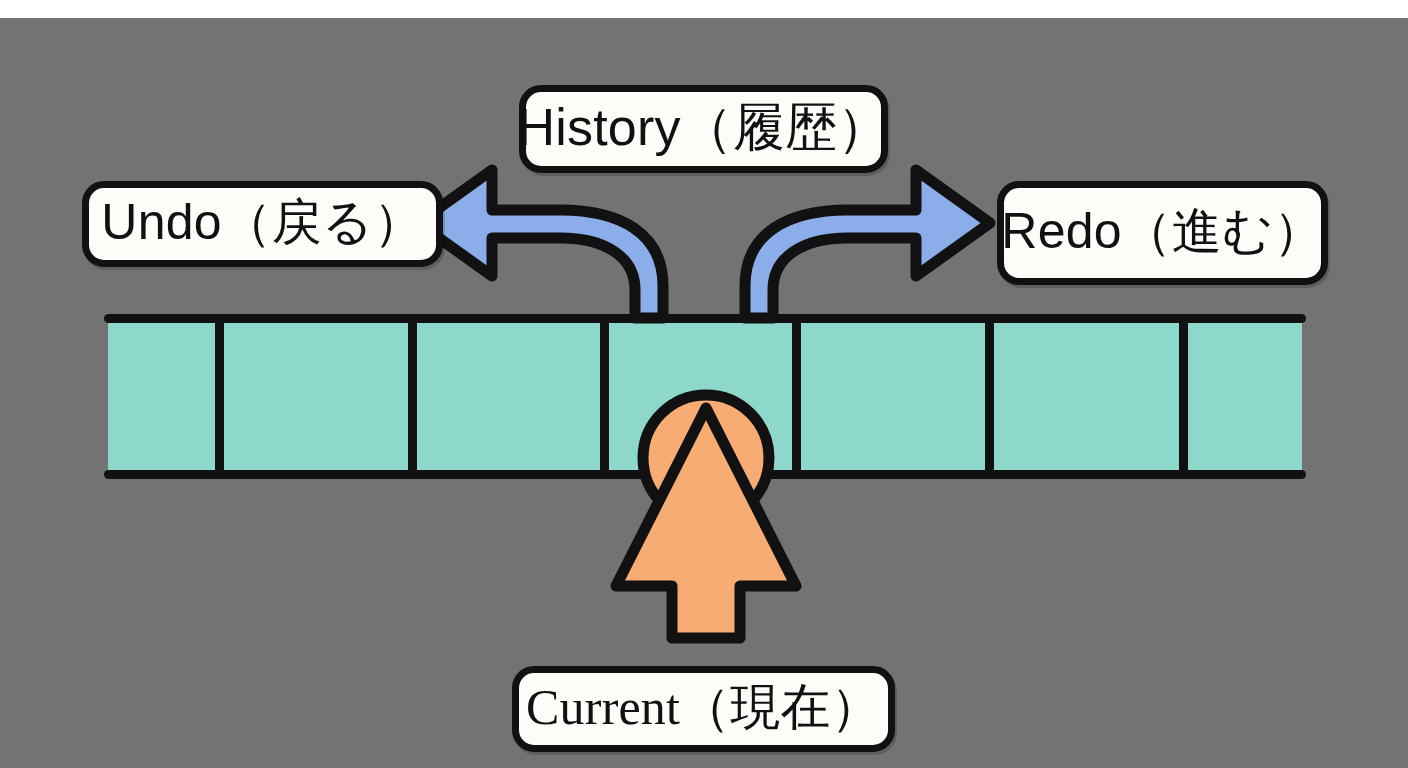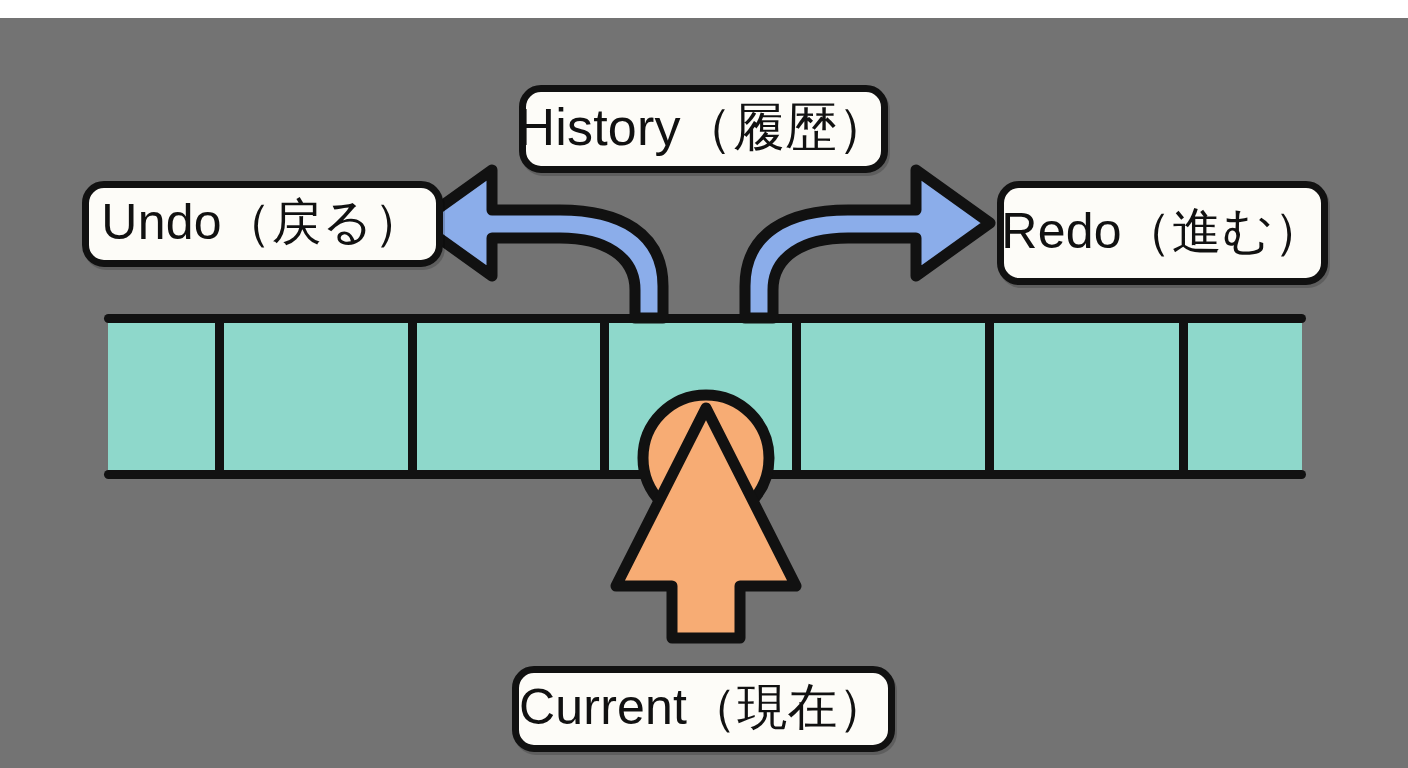--- a/index.html
+++ b/index.html
@@ -65,20 +65,21 @@
     width: 331px;
     height: 104px;
     font-size: 50px;
   }
   #label-current {
     left: 512px;
     top: 648px;
     width: 383px;
     height: 86px;
     font-size: 50px;
+    font-family: Liberation Serif, serif;
   }
 </style>
 </head>
 <body>
 
 <div id="stage">
 
   <svg id="diagram-svg" viewBox="0 0 1408 768" xmlns="http://www.w3.org/2000/svg">
 
     <g>

